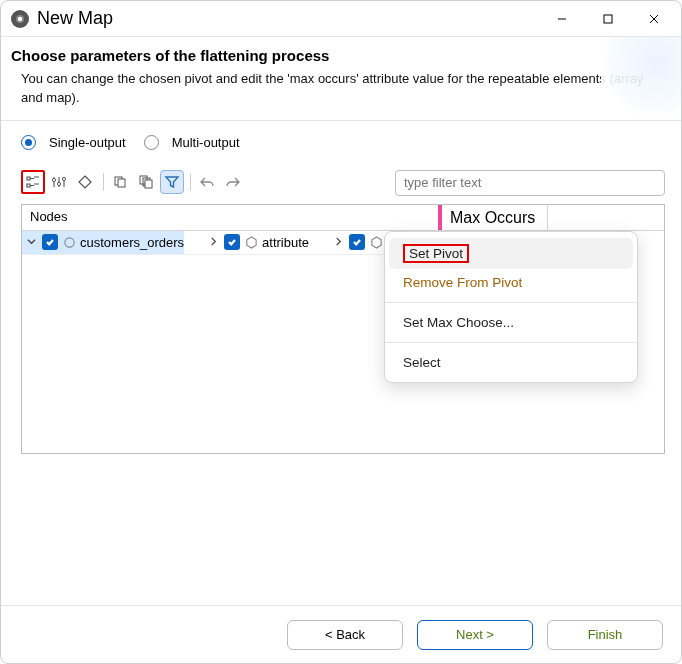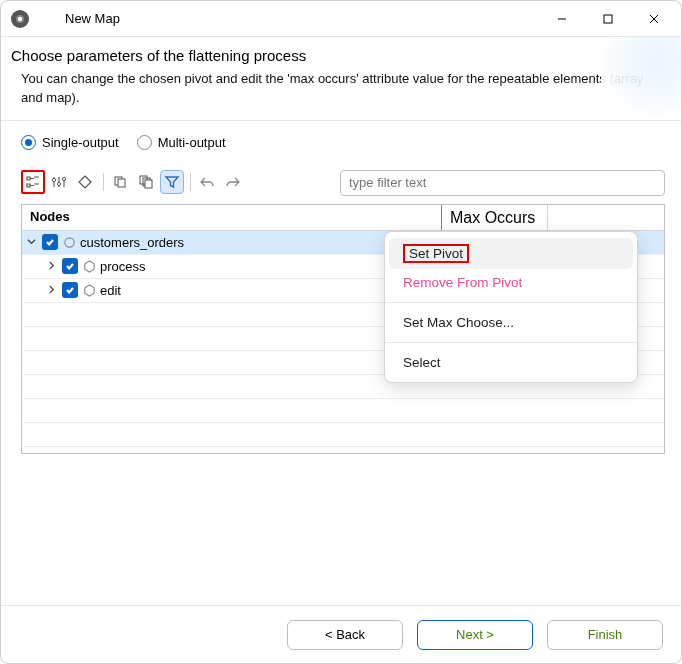--- a/index.html
+++ b/index.html
@@ -26,49 +26,49 @@
   }
   .titlebar .appicon {
     width: 18px; height: 18px;
     border-radius: 50%;
     background: #555;
     display: flex; align-items: center; justify-content: center;
     margin-right: 8px;
     color: #fff;
   }
   .titlebar .appicon svg { width: 10px; height: 10px; }
-  .titlebar .title { flex: 1; font-size: 13px; margin-left: 28px; }
+  .titlebar .title { flex: 1; font-size: 18px; }
   .winbtn {
     width: 46px; height: 36px;
     display: flex; align-items: center; justify-content: center;
     color: #000;
   }
   .winbtn svg { width: 10px; height: 10px; }
 
   
   .header {
     padding: 10px 16px 12px 10px;
     position: relative;
     border-bottom: 1px solid #e5e5e5;
   }
-  .header h1 { font-size: 15px; margin: 0 0 6px 0; font-weight: 400; }
+  .header h1 { font-size: 15px; margin: 0 0 6px 0; font-weight: 700; }
   .header p { margin: 0; font-size: 13px; color: #111; padding: 0 10px 0 10px; line-height: 1.45; }
   .header .emblem {
     position: absolute; right: 0; top: 0; width: 80px; height: 80px;
     background: radial-gradient(circle at 70% 30%, #eaf2ff 0%, #f6fbff 55%, #ffffff 75%);
     opacity: .9;
   }
 
   
   .panel {
     padding: 14px 16px 0 20px;
   }
   .radios { display: flex; gap: 18px; align-items: center; margin-bottom: 18px; }
   .radio {
-    display: inline-flex; align-items: center; gap: 6px;
+    display: inline-flex; align-items: center; gap: 13px;
     font-size: 13px;
   }
   .radio .dot {
     width: 15px; height: 15px; border: 1px solid #888; border-radius: 50%;
     display: inline-flex; align-items: center; justify-content: center;
   }
   .radio .dot.checked { border-color: #0b63c4; }
   .radio .dot.checked::after {
     content: ""; width: 7px; height: 7px; border-radius: 50%; background: #0b63c4;
   }
@@ -79,52 +79,51 @@
   .tbtn {
     width: 24px; height: 24px;
     display: flex; align-items: center; justify-content: center;
     border-radius: 4px;
     color: #4a4a4a;
     margin-right: 2px;
   }
   .tbtn svg { width: 16px; height: 16px; }
   .tbtn.sel { background: #dbe9fb; border: 1px solid #8ab5ea; }
   .tbtn.redbox { border: 2px solid #e10000; border-radius: 2px; }
-  .filter { margin-left: auto; width: 325px; }
+  .filter { margin-left: auto; width: 270px; }
   .filter input {
     width: 100%; height: 26px;
     border: 1px solid #bfbfbf; border-radius: 4px;
     padding: 2px 8px; font-size: 13px;
     outline: none;
   }
 
   
   .grid {
     margin-top: 6px;
     border: 1px solid #bfbfbf;
     height: 250px;
     position: relative;
     overflow: hidden;
   }
   .grid-head {
     display: flex; height: 26px; background: #fff;
     border-bottom: 1px solid #d4d4d4;
   }
   .col-nodes {
-    flex: 1; padding: 4px 8px; border-right: 1px solid #ec4899;
+    flex: 1; padding: 4px 8px; border-right: 4px solid #ec4899;
     font-size: 13px;
-    font-weight: bold;
   }
   .col-max {
     width: 106px; padding: 4px 8px; border-right: 1px solid #d4d4d4;
     font-size: 16px;
   }
   .col-tail { width: 116px; }
   .grid-body {
-    display: flex; flex-direction: column;
+    display: flex; flex-direction: row;
   }
   .row {
     height: 24px; display: flex; align-items: center;
     border-bottom: 1px solid #ededed;
     padding-left: 4px;
   }
   .row.sel { background: #d6eaff; }
   .expander { width: 14px; text-align: center; color: #555; font-size: 11px; }
   .expander svg { width: 9px; height: 9px; }
   .checkbox {
@@ -155,21 +154,21 @@
     border-radius: 8px;
     box-shadow: 0 6px 18px rgba(0,0,0,.14);
     padding: 6px 0;
   }
   .ctxitem {
     padding: 6px 18px;
     font-size: 13.5px;
     color: #222;
   }
   .ctxitem.hover { background: #f2f2f2; border-radius: 6px; margin: 0 4px; padding: 6px 14px; }
-  .ctxitem.disabled { color: #ec4899; }
+  .ctxitem.disabled { color: #a16207; }
   .ctxsep { height: 1px; background: #e6e6e6; margin: 6px 0; }
   .ctxitem .redframe {
     display: inline-block;
     border: 2px solid #e10000;
     padding: 0 4px;
   }
 
   
   .footer {
     position: absolute; left: 0; right: 0; bottom: 0;
@@ -333,21 +332,21 @@
         <span class="checkbox">
           <svg viewBox="0 0 10 10">
               <path d="M2 5l2.2 2.3L8 3"></path>
             </svg>
         </span>
         <span class="nodeicon">
           <svg viewBox="0 0 14 14">
               <polygon points="7,1 12,4 12,10 7,13 2,10 2,4" fill="none" stroke="#888" stroke-width="1.2"></polygon>
             </svg>
         </span>
-        <span class="nodelabel">process</span>
+        <span class="nodelabel">attribute</span>
       </div>
 
       <div class="row indent-1">
         <span class="expander">
           <svg viewBox="0 0 10 10">
               <path d="M3 1l4 4-4 4" stroke="#444" stroke-width="1.4" fill="none"></path>
             </svg>
         </span>
         <span class="checkbox">
           <svg viewBox="0 0 10 10">

